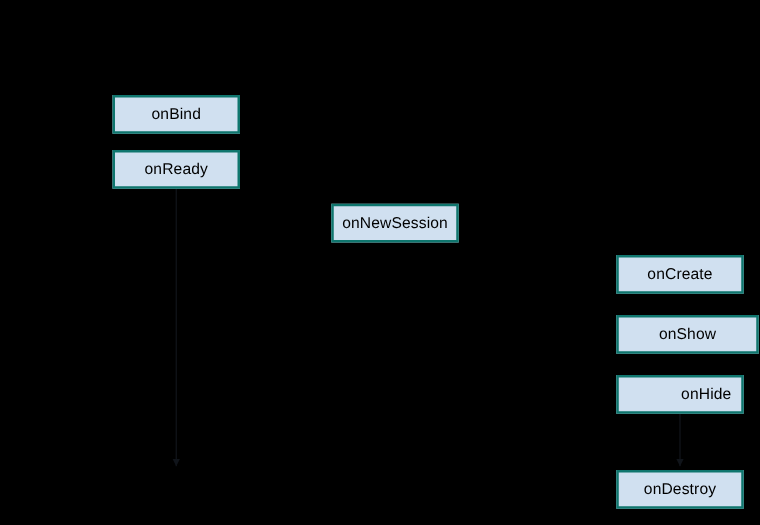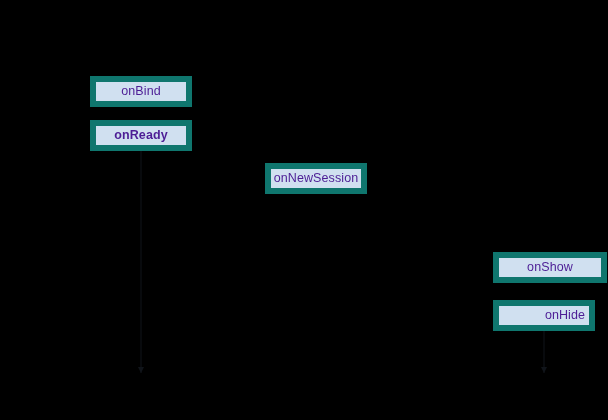--- a/index.html
+++ b/index.html
@@ -25,22 +25,22 @@
     left: 0;
     top: 0;
     width: 608px;
     height: 420px;
     pointer-events: none;
   }
   .node {
     position: absolute;
     box-sizing: border-box;
     background: #d0e0f0;
-    border: 6px solid #0f766e;
-    color: #4c1d95;
+    border: 2px solid #0f766e;
+    color: #000000;
     font-family: "Liberation Sans", sans-serif;
     font-size: 12.5px;
     line-height: 1;
     letter-spacing: 0.1px;
     display: flex;
     align-items: center;
     justify-content: center;
     text-align: center;
     white-space: nowrap;
     user-select: none;
@@ -61,32 +61,38 @@
       </marker>
     </defs>
     <line x1="141" y1="151" x2="141" y2="373" stroke="#10141a" stroke-width="1" marker-end="url(#arrowhead)"></line>
     <line x1="544" y1="331" x2="544" y2="373" stroke="#10141a" stroke-width="1" marker-end="url(#arrowhead)"></line>
   </svg>
 
   <div class="node" style="left:90px; top:76px; width:102px; height:31px;">
     <span class="node-label">onBind</span>
   </div>
 
-  <div class="node" style="left:90px; top:120px; width:102px; height:31px;font-weight:bold;">
+  <div class="node" style="left:90px; top:120px; width:102px; height:31px;">
     <span class="node-label">onReady</span>
   </div>
 
   <div class="node" style="left:265px; top:163px; width:102px; height:31px;">
     <span class="node-label">onNewSession</span>
   </div>
 
+  <div class="node" style="left:493px; top:204px; width:102px; height:31px;">
+    <span class="node-label">onCreate</span>
+  </div>
 
   <div class="node" style="left:493px; top:252px; width:114px; height:31px;">
     <span class="node-label">onShow</span>
   </div>
 
   <div class="node" style="left:493px; top:300px; width:102px; height:31px;padding-left:42px;">
     <span class="node-label">onHide</span>
   </div>
 
 
+  <div class="node" style="left:493px; top:376px; width:102px; height:31px;">
+    <span class="node-label">onDestroy</span>
+  </div>
 
 </div>
 
 </body></html>

